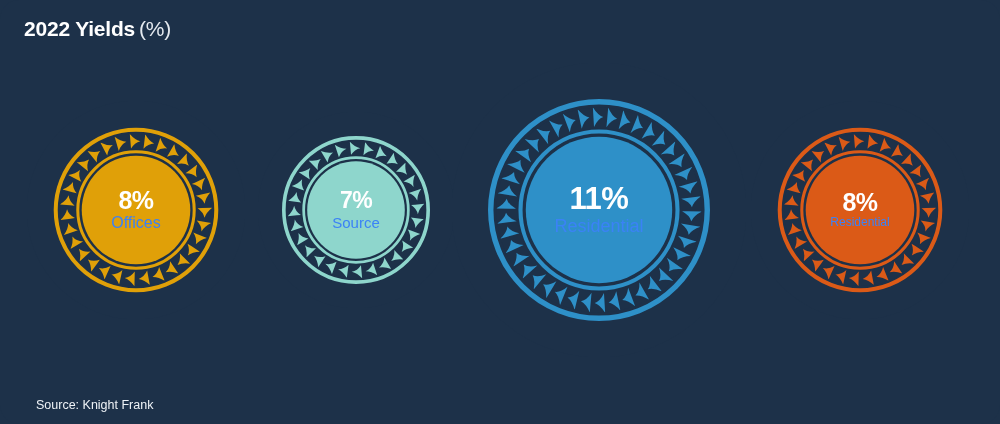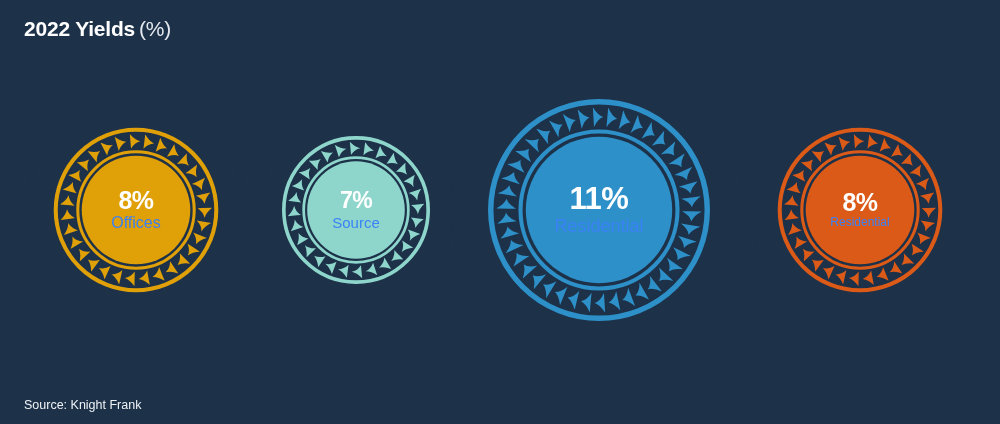--- a/index.html
+++ b/index.html
@@ -33,21 +33,21 @@
   #title .t-main {
     font-weight: bold;
   }
   #title .t-unit {
     font-weight: 300;
     color: #e4e9ef;
     margin-left: 4px;
   }
   #source {
     position: absolute;
-    left: 24px;
+    left: 36px;
     top: 398px;
     font-size: 12.5px;
     color: #eef2f6;
     font-weight: 400;
     white-space: nowrap;
   }
   .medallion {
     position: absolute;
   }
   .medallion svg {

